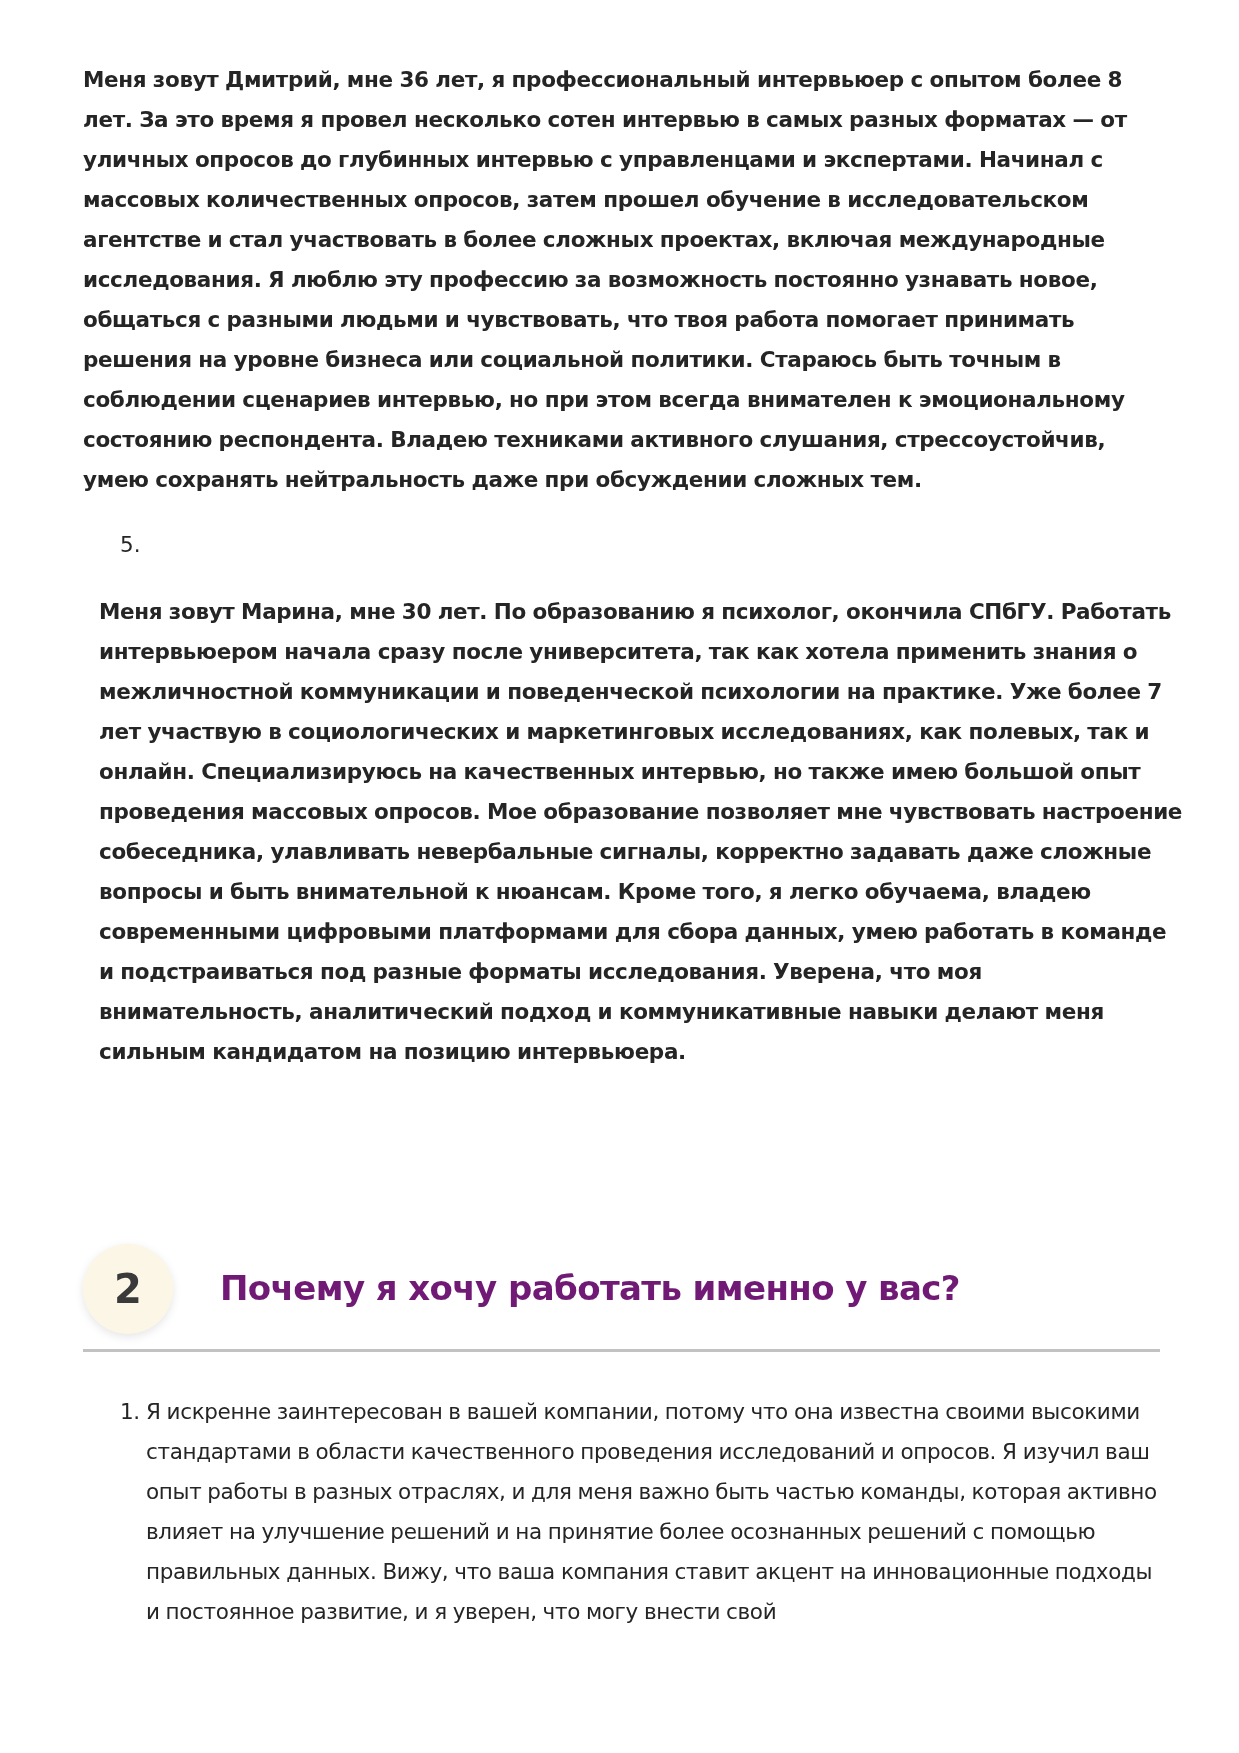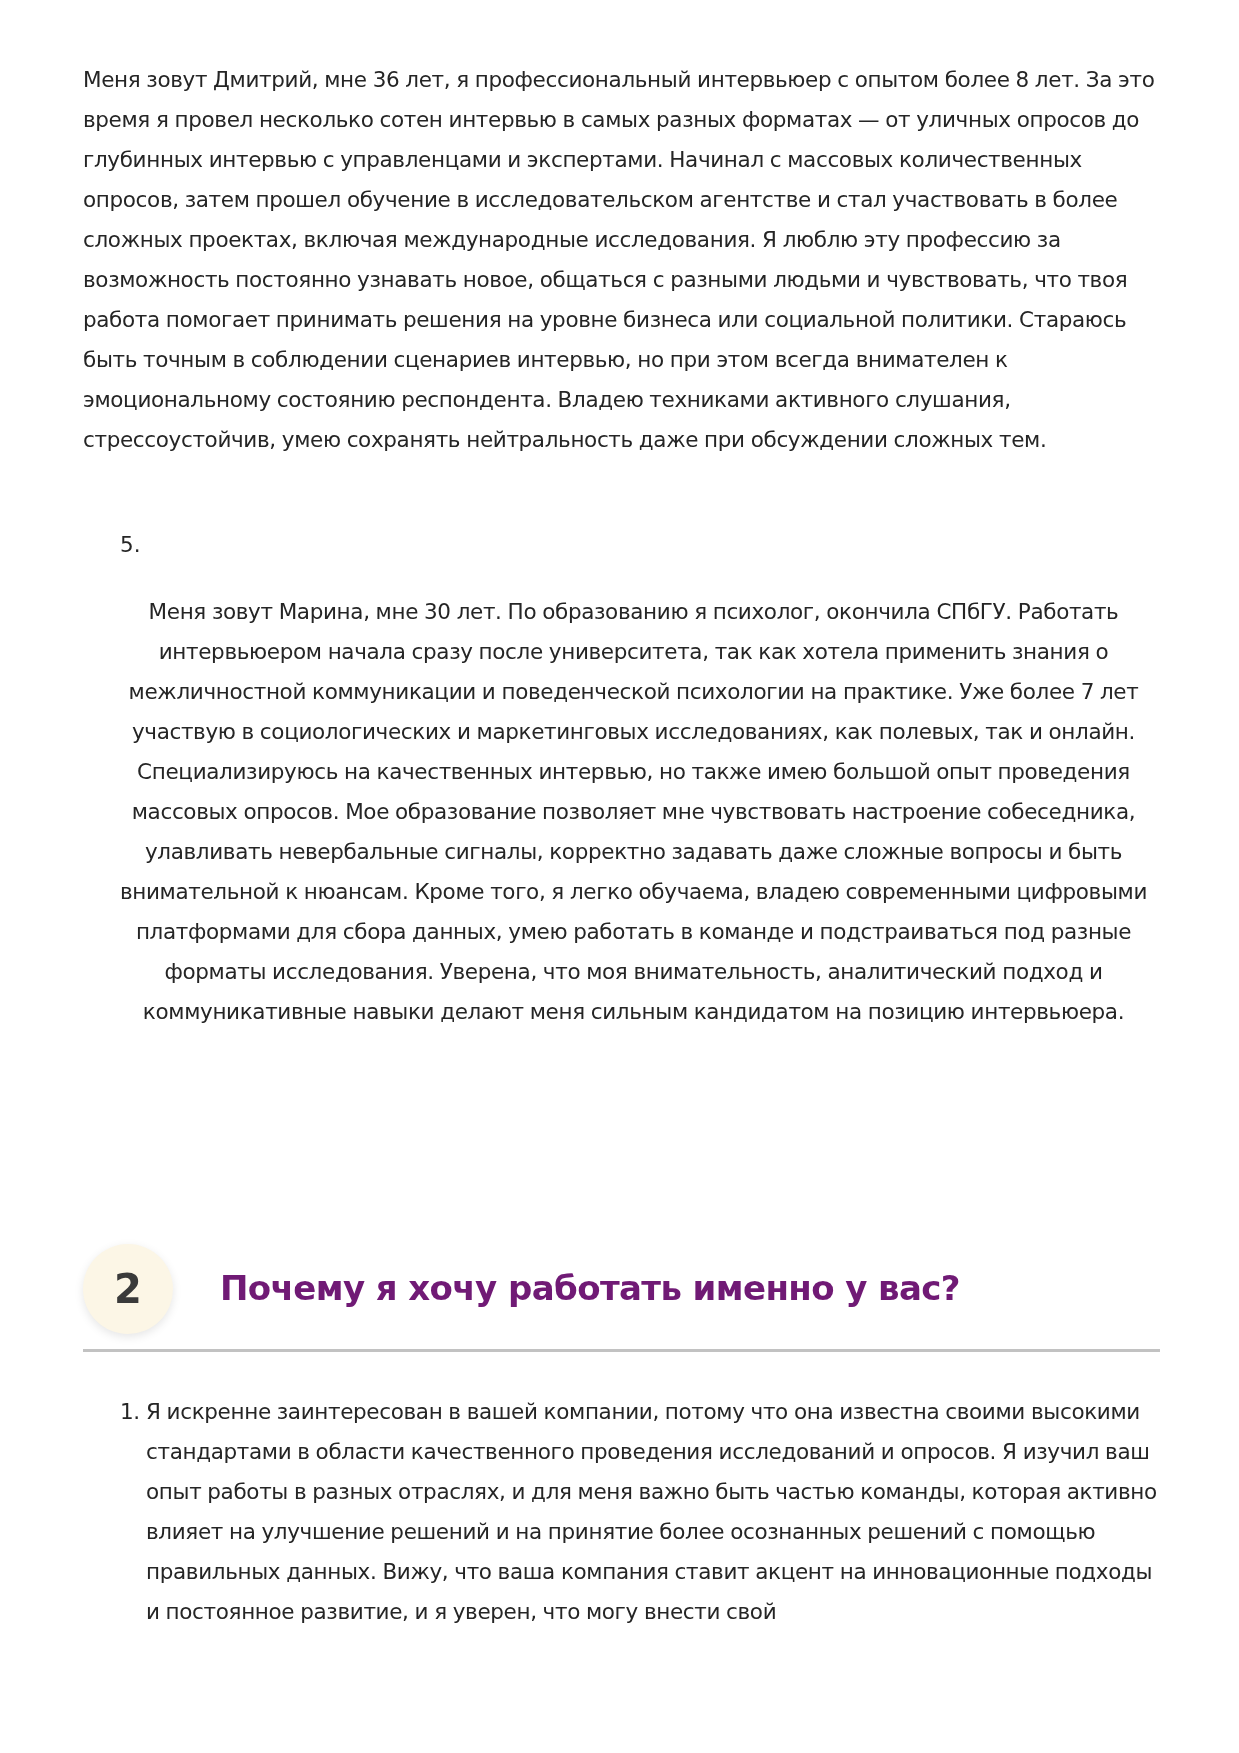--- a/index.html
+++ b/index.html
@@ -20,41 +20,41 @@
       left: 83px;
       top: 0;
       width: 1080px;
     }
     .para {
       margin: 0;
       font-size: 21.5px;
       line-height: 40px;
       letter-spacing: -0.35px;
       word-spacing: -0.5px;
+      font-weight: bold;
     }
     .para-1 {
       position: absolute;
       top: 60px;
       left: 0;
       width: 1085px;
     }
     .numbered-marker {
       position: absolute;
       top: 525px;
       left: 37px;
       font-size: 21.5px;
       line-height: 40px;
       margin: 0;
     }
     .para-2 {
       position: absolute;
       top: 592px;
-      left: 8px;
+      left: 16px;
       width: 1085px;
-      text-align: center;
     }
     .section-header {
       position: absolute;
       top: 1244px;
       left: 0;
       width: 1077px;
       height: 110px;
     }
     .badge {
       position: absolute;

